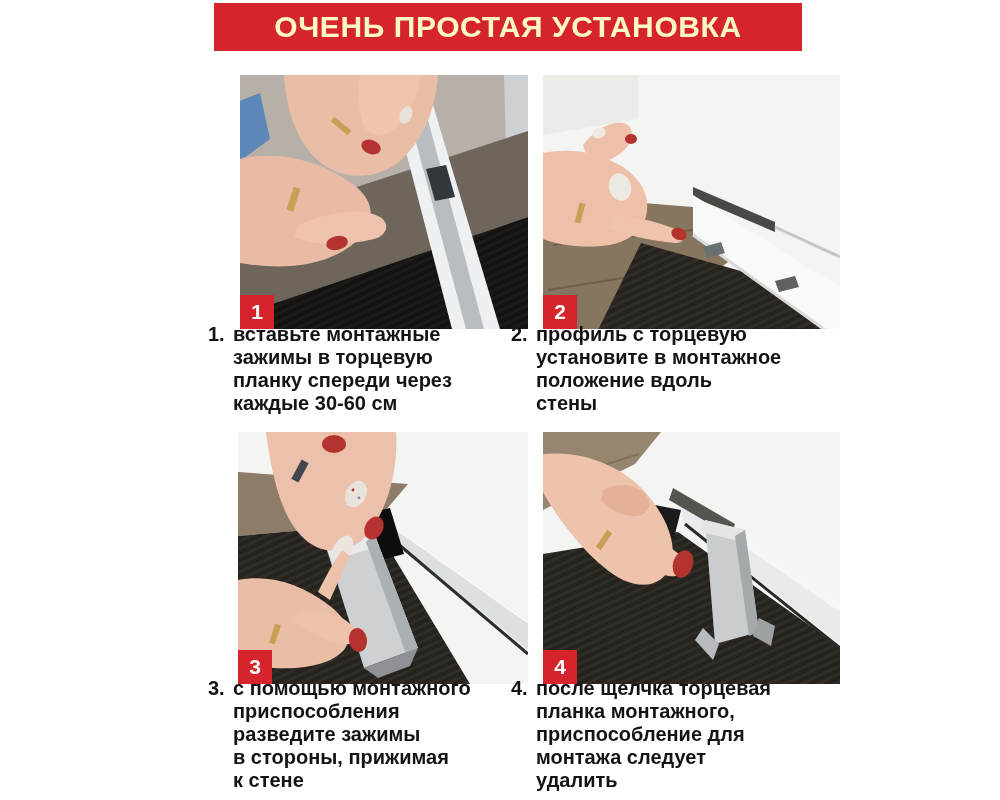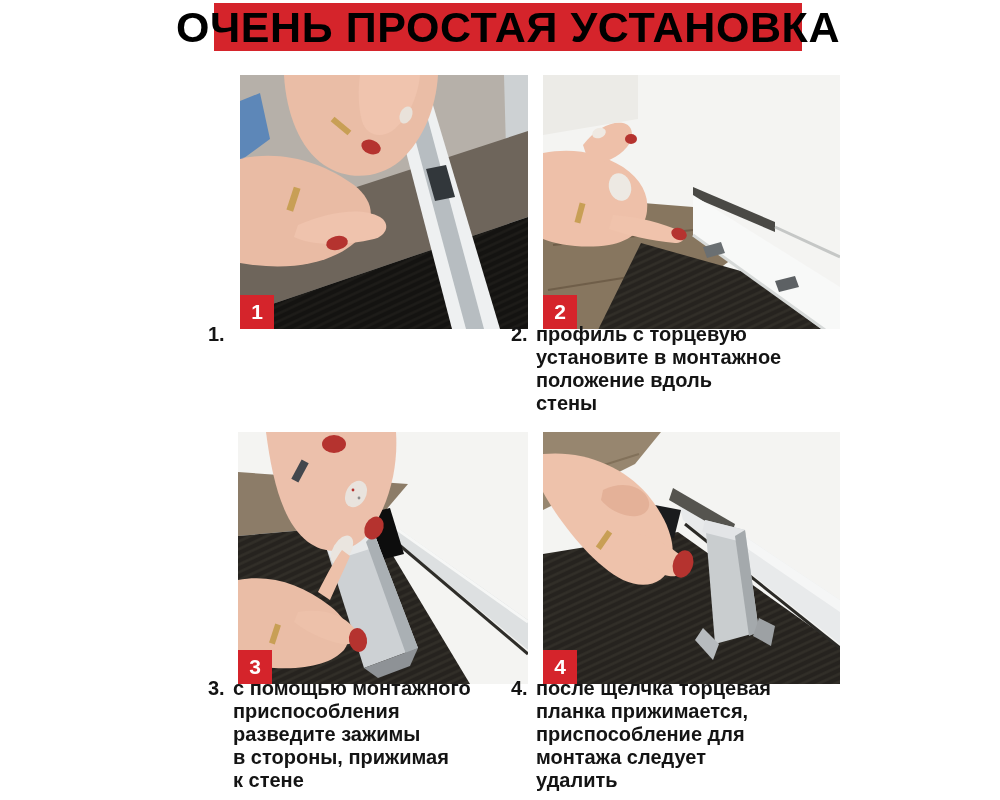--- a/index.html
+++ b/index.html
@@ -5,21 +5,21 @@
   html,body{margin:0;padding:0;background:#ffffff;}
   .page{
     position:relative;width:1000px;height:800px;background:#ffffff;overflow:hidden;
     font-family:"Liberation Sans", sans-serif;color:#151515;
   }
   .banner{
     position:absolute;left:214px;top:3px;width:588px;height:48px;
     background:#d5242b;display:flex;align-items:center;justify-content:center;
   }
   .banner h1{
-    margin:0;color:#000000;font-size:43px;font-weight:bold;letter-spacing:.6px;white-space:nowrap;
+    margin:0;color:#fef9c3;font-size:30px;font-weight:bold;letter-spacing:.6px;white-space:nowrap;
   }
   .photo{position:absolute;overflow:hidden;background:#e8e8e6;}
   .photo svg{display:block;width:100%;height:100%;}
   #photo1{left:200px;top:59px;width:288px;height:254px;}
   #photo2{left:503px;top:59px;width:297px;height:254px;}
   #photo3{left:198px;top:416px;width:290px;height:252px;}
   #photo4{left:503px;top:416px;width:297px;height:252px;}
   .badge{
     position:absolute;left:0;bottom:0;width:34px;height:34px;background:#d5242b;
     color:#fff;display:flex;align-items:center;justify-content:center;
@@ -209,38 +209,42 @@
         <rect x="58" y="98" width="6" height="20" fill="#c89f55" transform="rotate(35 61 108)"></rect>
       </g>
     </svg>
     <div class="badge">
         <span>4</span>
       </div>
   </figure>
 
   <div class="caption" id="cap1">
     <span class="num">1.</span>
+    <span class="txt">вставьте монтажные
+зажимы в торцевую
+планку спереди через
+каждые 30-60 см</span>
   </div>
   <div class="caption" id="cap2">
     <span class="num">2.</span>
     <span class="txt">профиль с торцевую
 установите в монтажное
 положение вдоль
 стены</span>
   </div>
   <div class="caption" id="cap3">
     <span class="num">3.</span>
     <span class="txt">с помощью монтажного
 приспособления
 разведите зажимы
 в стороны, прижимая
 к стене</span>
   </div>
   <div class="caption" id="cap4">
     <span class="num">4.</span>
     <span class="txt">после щелчка торцевая
-планка прижимается,
+планка монтажного,
 приспособление для
 монтажа следует
 удалить</span>
   </div>
 
 </div>
 
 </body></html>

